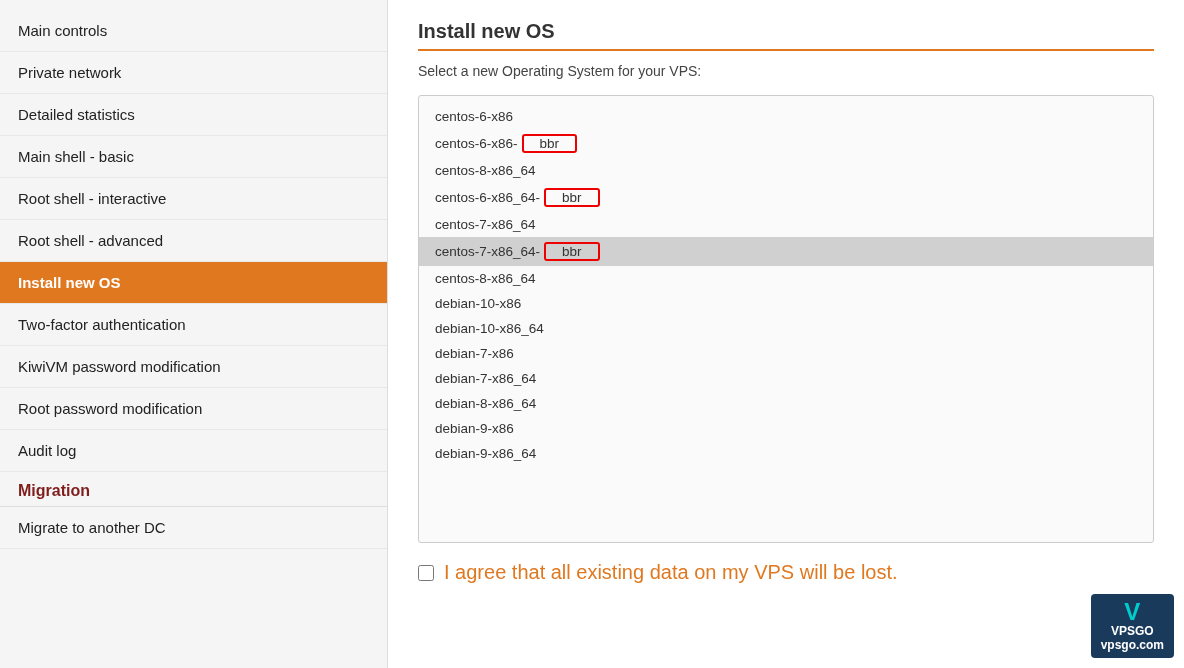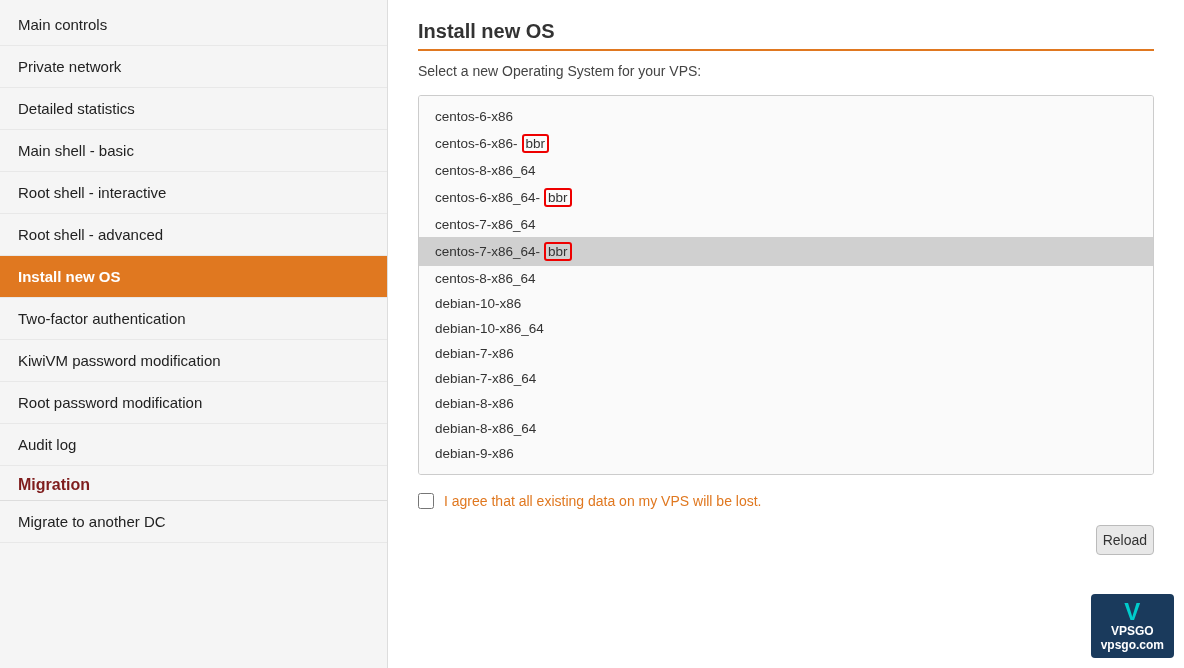--- a/index.html
+++ b/index.html
@@ -11,21 +11,21 @@
       width: 1184px;
       min-height: 668px;
     }
 
     
     .sidebar {
       width: 388px;
       min-width: 388px;
       background: #f5f5f5;
       border-right: 1px solid #ddd;
-      padding-top: 4px;
+      padding-top: 10px;
     }
     .sidebar-item {
       display: block;
       padding: 12px 18px;
       cursor: pointer;
       color: #222;
       font-size: 15px;
       border-bottom: 1px solid #e8e8e8;
       text-decoration: none;
     }
@@ -61,21 +61,21 @@
       font-size: 14px;
       color: #444;
       margin-bottom: 16px;
     }
 
     
     .os-list-container {
       border: 1px solid #ccc;
       border-radius: 3px;
       background: #fafafa;
-      height: 380px;
+      height: 448px;
       overflow-y: auto;
       margin-bottom: 18px;
     }
     .os-list {
       list-style: none;
       padding: 8px 0;
     }
     .os-list-item {
       padding: 5px 16px;
       cursor: pointer;
@@ -84,40 +84,40 @@
       display: flex;
       align-items: center;
       gap: 4px;
     }
     .os-list-item.selected {
       background: #d0d0d0;
     }
     .bbr-badge {
       border: 2px solid #e00;
       border-radius: 3px;
-      padding: 0 2px;
+      padding: 0 16px;
       color: #333;
       font-size: 13.5px;
     }
 
     
     .agree-row {
       display: flex;
       align-items: center;
       gap: 10px;
       margin-bottom: 16px;
     }
     .agree-checkbox {
       width: 16px;
       height: 16px;
       cursor: pointer;
     }
     .agree-label {
       color: #e07820;
-      font-size: 14px;
+      font-size: 20px;
     }
 
     
     .reload-btn {
       float: right;
       background: #e8e8e8;
       border: 1px solid #bbb;
       border-radius: 4px;
       padding: 6px 6px;
       cursor: pointer;
@@ -180,21 +180,20 @@
         <li class="os-list-item">centos-6-x86-<span class="bbr-badge">bbr</span></li>
         <li class="os-list-item">centos-8-x86_64</li>
         <li class="os-list-item">centos-6-x86_64-<span class="bbr-badge">bbr</span></li>
         <li class="os-list-item">centos-7-x86_64</li>
         <li class="os-list-item selected">centos-7-x86_64-<span class="bbr-badge">bbr</span></li>
         <li class="os-list-item">centos-8-x86_64</li>
         <li class="os-list-item">debian-10-x86</li>
         <li class="os-list-item">debian-10-x86_64</li>
         <li class="os-list-item">debian-7-x86</li>
         <li class="os-list-item">debian-7-x86_64</li>
-        <li class="os-list-item">debian-8-x86</li>
         <li class="os-list-item">debian-8-x86_64</li>
         <li class="os-list-item">debian-9-x86</li>
         <li class="os-list-item">debian-9-x86_64</li>
       </ul>
   </div>
 
   <div style="position:relative;">
     
   </div>
 

